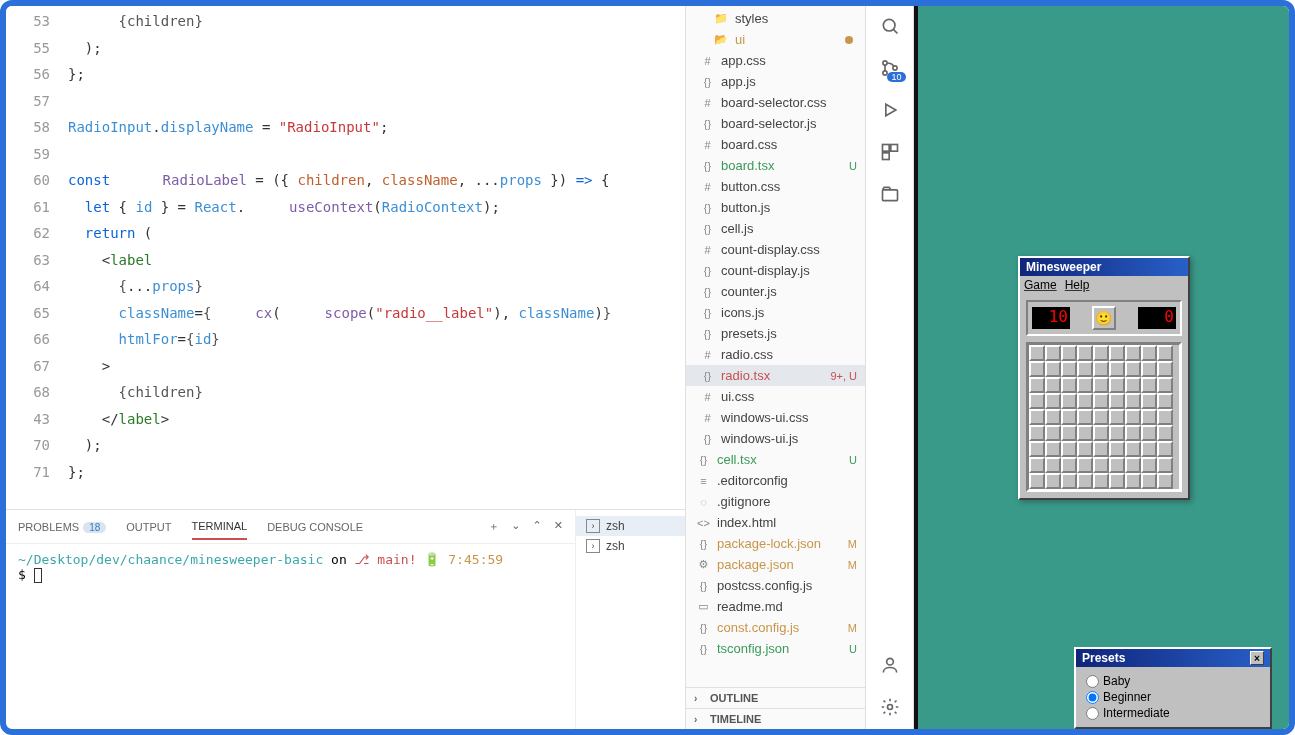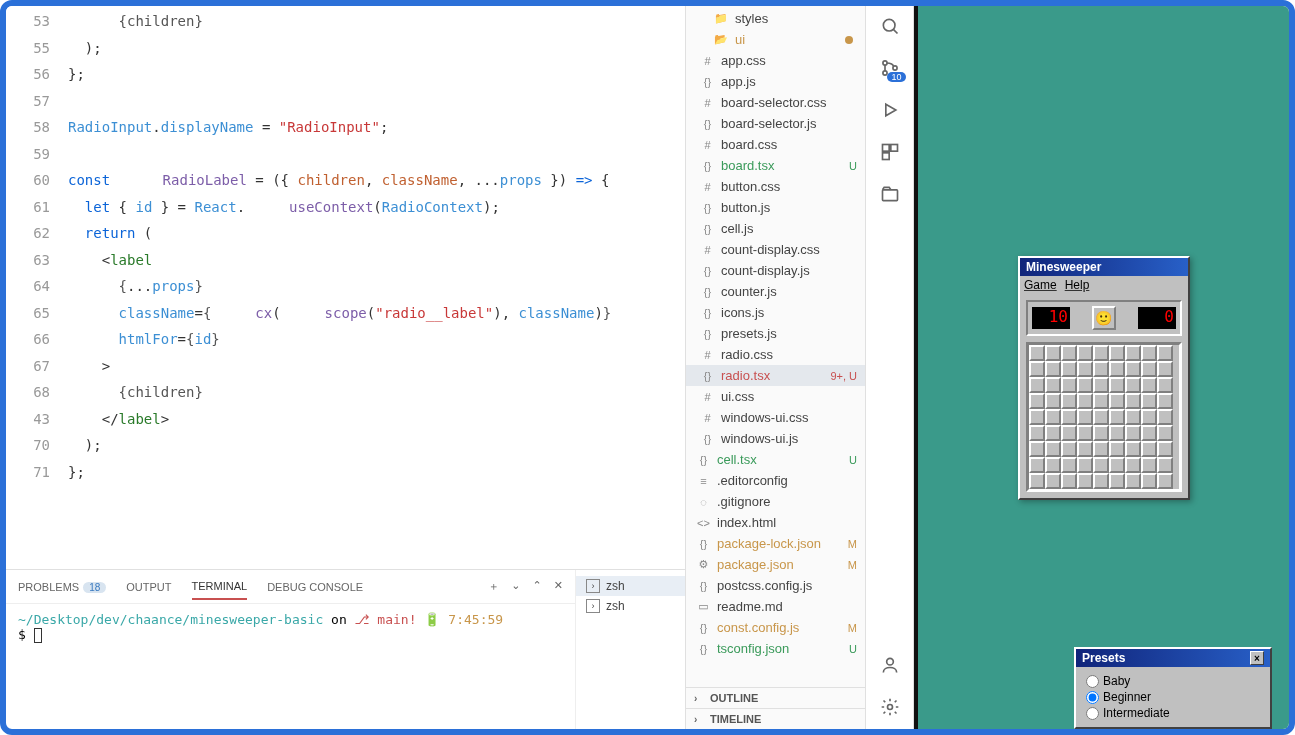--- a/index.html
+++ b/index.html
@@ -10,21 +10,21 @@
 .code-line { display: flex; white-space: pre; }
 .ln { width: 62px; text-align: right; padding-right: 18px; color: #999; user-select: none; }
 .cc { flex: 1; color: #333; }
 .kw { color: #0b64d8; }
 .fn { color: #7c5da8; padding-left: 44px; }
 .str { color: #c83838; }
 .prop { color: #3c8fd4; }
 .tag { color: #2a7a2a; }
 .param { color: #c06030; }
 .punc { color: #555; }
-.panel-area { height: 160px; border-top: 1px solid #e0e0e0; display: flex; }
+.panel-area { height: 220px; border-top: 1px solid #e0e0e0; display: flex; }
 .panel-main { flex: 1; display: flex; flex-direction: column; }
 .panel-tabs { display: flex; align-items: center; padding: 0 12px; height: 34px; gap: 20px; font-size: 11px; color: #666; border-bottom: 1px solid #eee; }
 .panel-tab { padding: 6px 0; cursor: pointer; }
 .panel-tab.active { color: #333; border-bottom: 2px solid #c85050; }
 .panel-badge { background: #d8e4f0; color: #3a7ac0; border-radius: 8px; padding: 0 6px; font-size: 10px; margin-left: 4px; }
 .panel-actions { margin-left: auto; display: flex; gap: 12px; color: #666; }
 .terminal-body { flex: 1; padding: 8px 12px; font-family: Menlo, monospace; font-size: 13px; }
 .term-line { white-space: pre; }
 .term-cyan { color: #3aa8a8; }
 .term-orange { color: #c8964a; }

